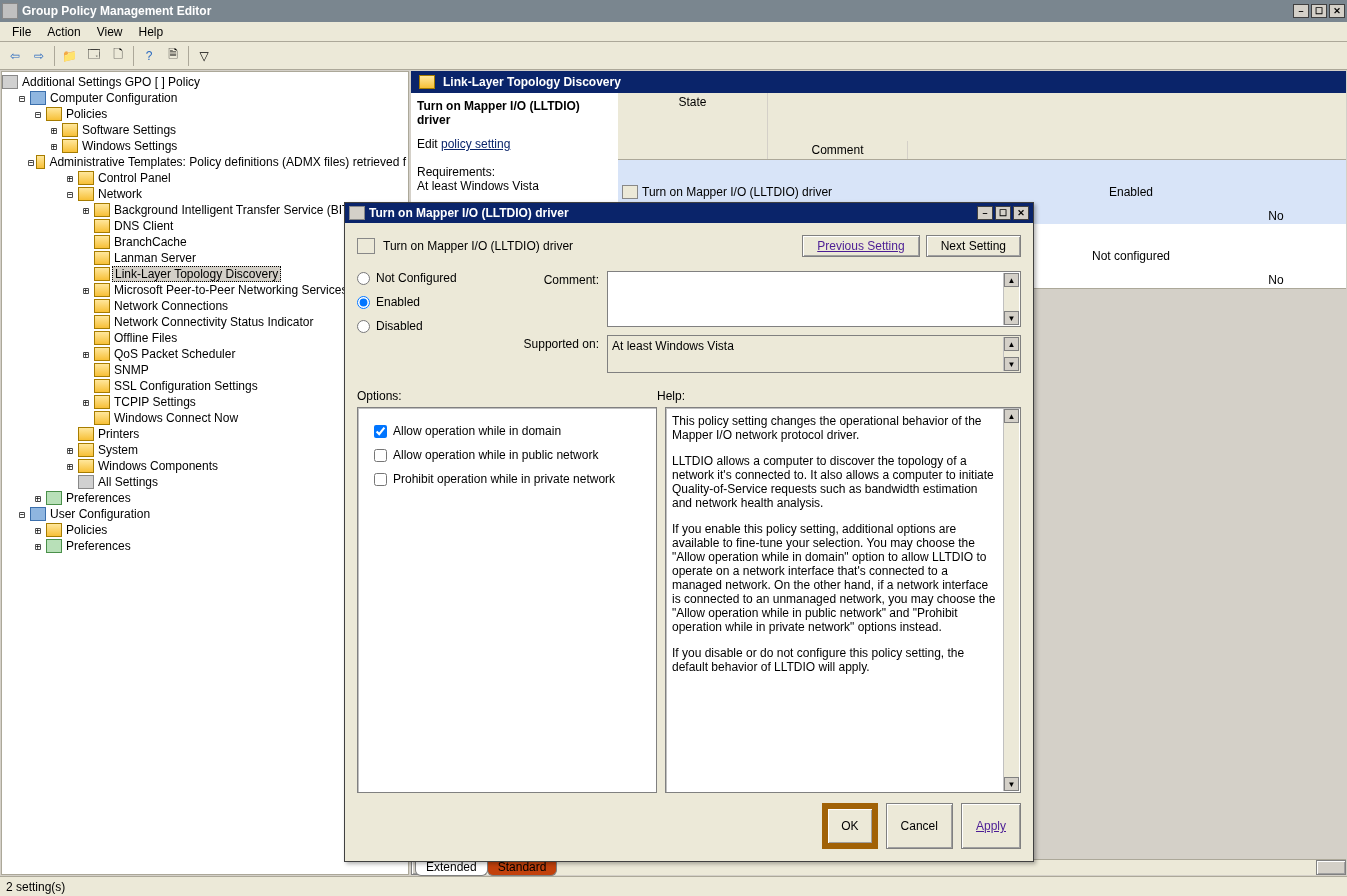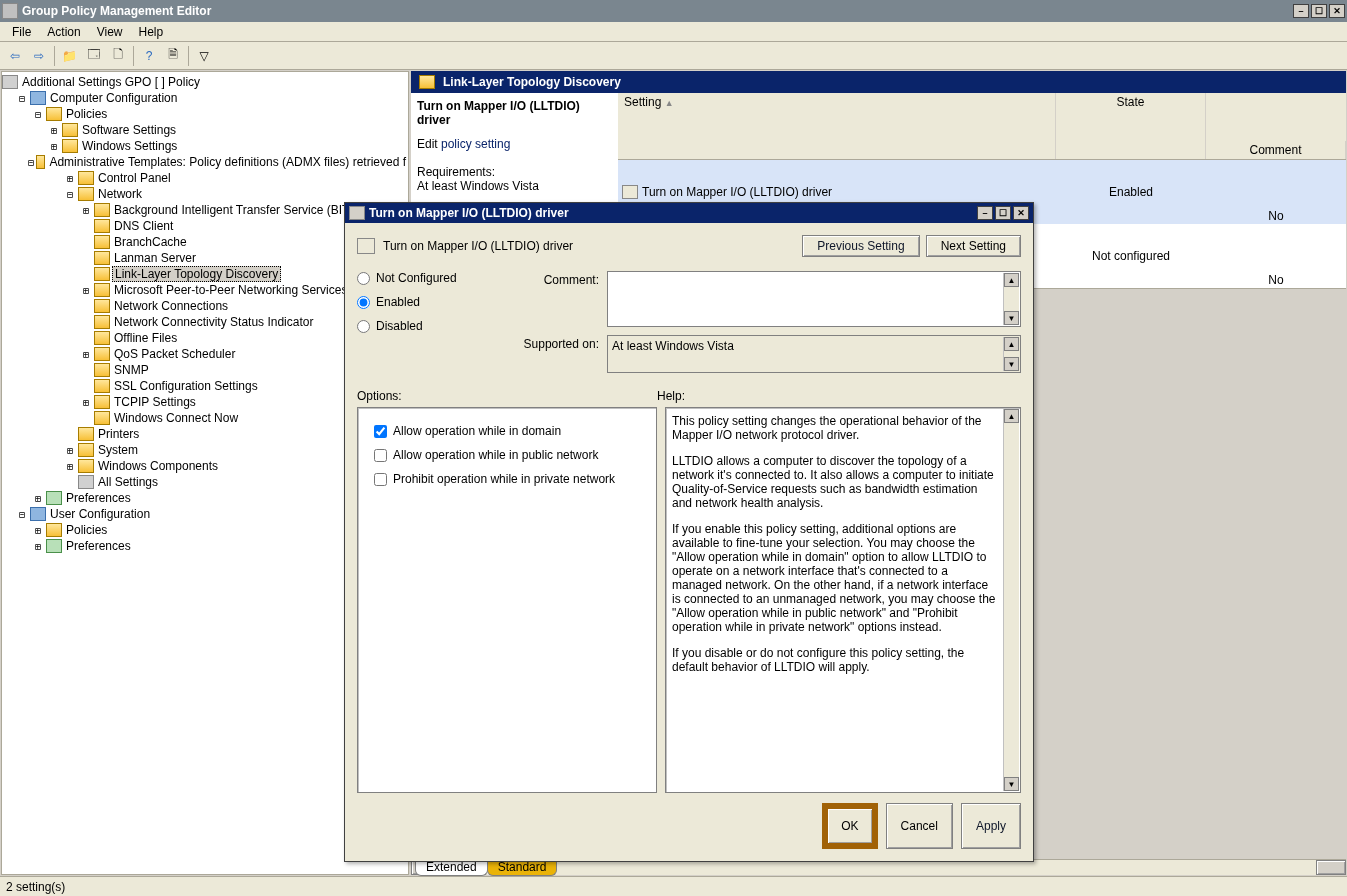--- a/index.html
+++ b/index.html
@@ -39,58 +39,58 @@
 .ticon.pref { background:#b8e0b8; border:1px solid #4a904a;}
 .label { padding: 0 2px; }
 .indent { display:inline-block; }
 
 
 .cat-header { background: #0a246a; color: #fff; font-weight: bold; padding: 4px 8px; display:flex; align-items:center;}
 .cat-header .ticon { margin-right:8px; }
 .info-pane { display:flex; border-bottom:1px solid #aca899; background:#fff; }
 .info-left { width:207px; padding:6px; }
 .info-left .heading { font-weight:bold; margin-bottom:10px;}
-.info-left a { color:#0a246a; cursor:pointer;}
+.info-left a { color:#0a246a; text-decoration:underline; cursor:pointer;}
 .info-left .req-label { margin-top:14px; }
 .settings-table { flex:1; }
 .settings-table-header { display:flex; background:#ece9d8; border-bottom:1px solid #aca899;}
 .settings-table-header div { padding:2px 6px; border-right:1px solid #d4d0c8;}
 .col-setting { flex:1; }
 .col-state { width:150px; text-align:center;}
 .col-comment { width:140px; text-align:center;margin-top:48px; }
 .settings-row { display:flex; padding:1px 0;}
 .settings-row.selected { background:#d8e4f8; }
 .settings-row .sicon { width:16px; height:14px; margin:0 4px; border:1px solid #888; background:#ece9d8;}
 .settings-row .col-setting { flex:1; display:flex; align-items:center;}
 .settings-row .col-state,.settings-row .col-comment { display:flex; align-items:center; justify-content:center;}
 
 
 .tab-strip { position:absolute; bottom:0; left:0; height:20px; display:flex; align-items:flex-end; padding-left:4px;justify-content:center;}
 .tab { border:1px solid #808080; border-top:none; border-bottom-left-radius:6px; border-bottom-right-radius:6px; padding:1px 10px; background:#fff; margin-right:-1px; cursor:pointer;}
-.tab.inactive { background:#eab308; }
+.tab.inactive { background:#c2410c; }
 
 
 .statusbar { height:20px; border-top:1px solid #aca899; background:#ece9d8; display:flex; align-items:center; padding:0 6px;}
 
 
 .hscroll { position:absolute; bottom:0; left:0; right:0; height:16px; background:#ece9d8; border-top:1px solid #aca899; display:flex; }
 .hscroll .btn { width:16px; border:1px solid #808080; background:#d4d0c8;}
 .hscroll .track { flex:1; background:#ece9d8;}
 
 
 .dialog { position:absolute; left:344px; top:202px; width:690px; height:660px; border:1px solid #404040; background:#ece9d8; box-shadow:2px 2px 4px rgba(0,0,0,0.3); display:flex; flex-direction:column;}
 .dlg-title { background:#0a246a; color:#fff; font-weight:bold; height:20px; display:flex; align-items:center; padding:0 4px;}
 .dlg-title .spacer{flex:1;}
 .dlg-title .ticon{margin-right:4px;}
 .dlg-body { flex:1; padding:12px; display:flex; flex-direction:column; overflow:hidden;}
 .dlg-header-row { display:flex; align-items:center; margin-bottom:14px;}
 .dlg-header-row .ticon { width:18px; height:16px; margin-right:8px; }
 .nav-buttons { margin-left:auto; display:flex; gap:6px;}
 .btn { border: 1px solid #808080; background:#ece9d8; padding:3px 14px; cursor:pointer; box-shadow: inset 1px 1px 0 #fff, inset -1px -1px 0 #a0a0a0;}
-.btn.disabled { color:#0f172a; cursor:default;}
+.btn.disabled { color:#4c1d95; cursor:default;text-decoration:underline;}
 .btn.default { border:6px solid #a16207; padding:10px 13px;}
 .dlg-middle { display:flex; gap:20px; }
 .radio-group { display:flex; flex-direction:column; gap:10px; width:130px;}
 .radio-group label { display:flex; align-items:center; gap:6px; cursor:pointer;}
 .comment-section { flex:1; }
 .comment-section .row { display:flex; margin-bottom:8px;}
 .comment-section .lbl { width:100px; text-align:right; padding-right:8px; padding-top:2px;}
 .textarea { border:1px solid #808080; background:#fff; flex:1; height:56px; position:relative;}
 .textarea.readonly { background:#ece9d8;}
 .textarea .scroll-hint { position:absolute; right:1px; top:1px; bottom:1px; width:16px; background:#ece9d8; border-left:1px solid #c0c0c0; display:flex; flex-direction:column; justify-content:space-between;}
@@ -332,21 +332,20 @@
       <div class="info-left">
         <div class="heading">Turn on Mapper I/O (LLTDIO) driver</div>
         <div>
           <span>Edit </span><a>policy setting</a>
         </div>
         <div class="req-label">Requirements:</div>
         <div>At least Windows Vista</div>
       </div>
       <div class="settings-table">
         <div class="settings-table-header">
-          <div class="col-setting"><span>Setting</span> <span style="color:#888;font-size:9px;">▲</span></div>
           <div class="col-state">State</div>
           <div class="col-comment">Comment</div>
         </div>
         <div id="settings-rows">
             <div class="settings-row selected">
               <div class="col-setting">
                 <span class="sicon"></span>
                 <span>Turn on Mapper I/O (LLTDIO) driver</span>
               </div>
               <div class="col-state">Enabled</div>

